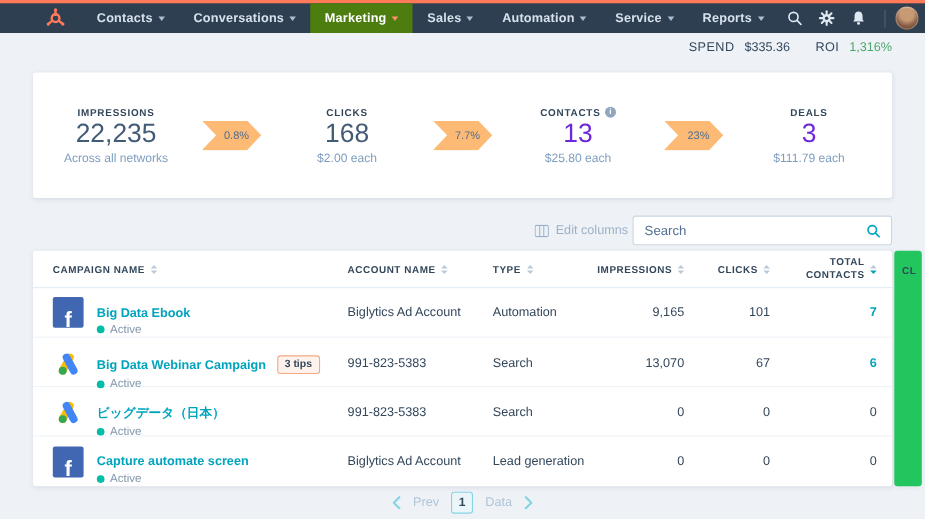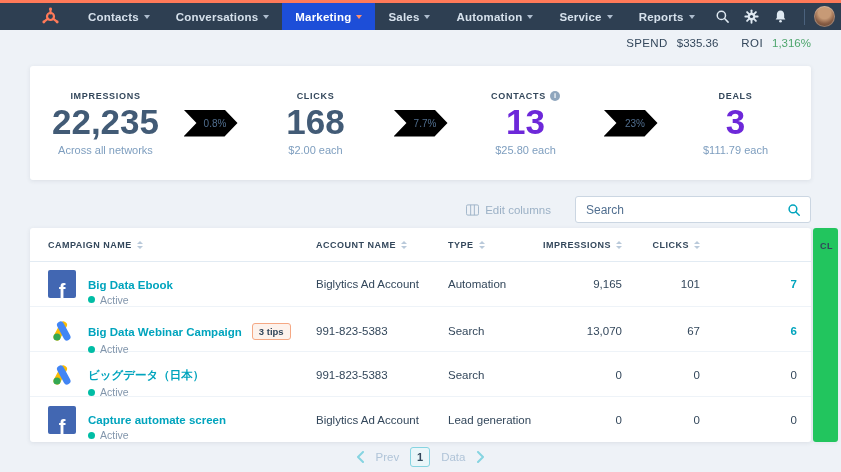--- a/index.html
+++ b/index.html
@@ -17,21 +17,21 @@
     background:#2e3f52; border-top:3px solid #ff7a59;
     display:flex; align-items:center;
   }
   .logo { margin:0 14px 0 40px; display:flex; align-items:center; cursor:pointer; }
   .nav-items { display:flex; align-items:stretch; height:27px; }
   .nav-item {
     display:flex; align-items:center; gap:5px; padding:0 13px;
     color:#d6e1ec; font-size:11.5px; font-weight:600; letter-spacing:.2px; cursor:pointer;
     white-space:nowrap;
   }
-  .nav-item.active { background:#1d4ed8; color:#ffffff; }
+  .nav-item.active { background:#4d7c0f; color:#ffffff; }
   .caret {
     width:0; height:0; display:inline-block;
     border-left:3.5px solid transparent; border-right:3.5px solid transparent;
     border-top:4px solid #aebdce;
   }
   .nav-item.active .caret { border-top-color:#ff8f6c; }
   .nav-right { margin-left:auto; display:flex; align-items:center; padding-right:26px; }
   .icon-btn { width:29px; height:27px; display:flex; align-items:center; justify-content:center; cursor:pointer; }
   .nav-divider { width:1px; height:16px; background:#4b627d; margin:0 9px; }
   .avatar {
@@ -56,33 +56,33 @@
   .metric { width:138px; text-align:center; }
   .m-label {
     font-size:9px; font-weight:700; letter-spacing:.7px; color:#33475b;
     display:flex; justify-content:center; align-items:center; gap:4px;
   }
   .info-icon {
     width:10px; height:10px; border-radius:50%; background:#8fa6bd; color:#fff;
     font-size:7.5px; font-weight:700; display:inline-flex; align-items:center; justify-content:center;
     font-style:normal; letter-spacing:0;
   }
-  .m-value { font-size:35px; font-weight:700; color:#425b76; margin:1px 0 2px; }
+  .m-value { font-size:24px; font-weight:400; color:#425b76; margin:1px 0 2px; }
   .metric.accent .m-value { color:#6d28d9; }
   .m-sub { font-size:11px; color:#7e9ebf; }
   .f-arrow {
     width:54px; height:27px; margin:1px 9px; flex:0 0 auto;
-    background:#000000;
+    background:#fdba74;
     clip-path:polygon(0 0, 76% 0, 100% 50%, 76% 100%, 0 100%, 24% 50%);
     display:flex; align-items:center; justify-content:center;
     padding-left:9px; font-size:10px; color:#516f90;
   }
 
   
-  .toolbar { position:absolute; top:196px; right:30px; display:flex; align-items:center; gap:24px; }
+  .toolbar { position:absolute; top:196px; right:30px; display:flex; align-items:center; gap:4px; }
   .edit-cols { display:flex; align-items:center; gap:6px; color:#9cb1c6; font-size:11.5px; cursor:pointer; }
   .search-box {
     width:236px; height:27px; background:#fff; border:1px solid #cbd6e2; border-radius:3px;
     display:flex; align-items:center; padding:0 9px 0 10px;
   }
   .search-box input {
     border:none; outline:none; flex:1; font-size:12px; color:#33475b;
     font-family:"Liberation Sans", sans-serif; background:transparent;
   }
   .search-box input::placeholder { color:#516f90; opacity:1; }
@@ -322,20 +322,27 @@
           <i class="tri-down"></i>
         </span>
     </div>
     <div class="th num">
       <span>CLICKS</span>
       <span class="sort">
           <i class="tri-up"></i>
           <i class="tri-down"></i>
         </span>
     </div>
+    <div class="th num">
+      <span class="two-line">TOTAL CONTACTS</span>
+      <span class="sort">
+          <i class="tri-up"></i>
+          <i class="tri-down on"></i>
+        </span>
+    </div>
   </div>
 
   <div class="trow">
     <div class="campaign-cell">
       <div class="fb-icon">
           <span>f</span>
         </div>
       <div>
         <div class="name-line">
             <span class="cname">Big Data Ebook</span>

